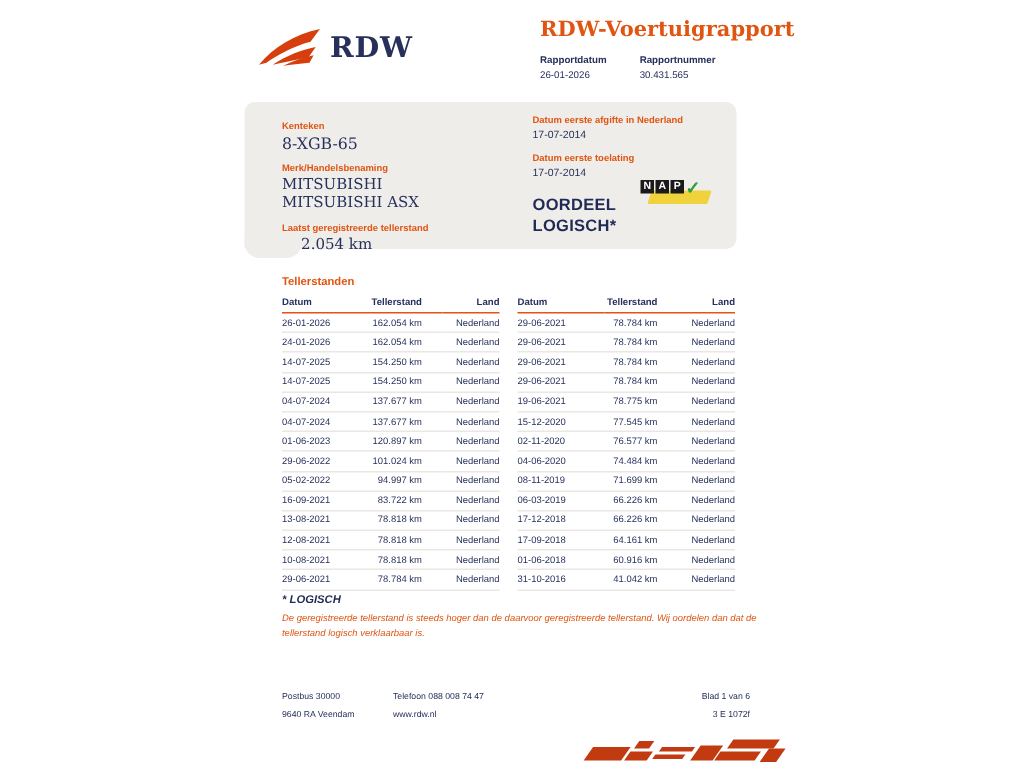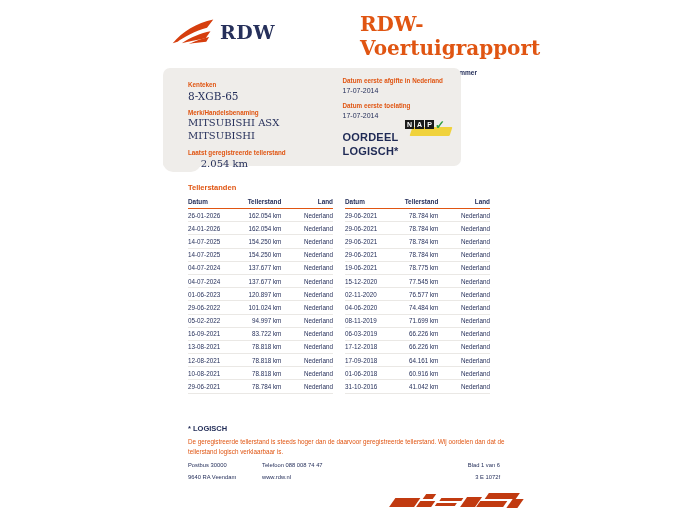--- a/index.html
+++ b/index.html
@@ -5,27 +5,27 @@
   * { margin:0; padding:0; box-sizing:border-box; }
   html,body { background:#fff; }
   .page {
     position:relative; width:685px; height:514px; background:#ffffff;
     font-family:"Liberation Sans", sans-serif; color:#26305B; overflow:hidden;padding-left:14px;
   }
   
   .logo { position:absolute; left:172px; top:18px; display:flex; align-items:center; gap:6px; }
   .logo-text { font-family:"DejaVu Serif", serif; font-weight:bold; font-size:19px; color:#26305B; letter-spacing:0.5px; }
   .title-block { position:absolute; left:360px; top:12px; width:220px; }
-  .report-title { font-family:"DejaVu Serif", serif; font-weight:bold; font-size:20px; color:#E05512; }
+  .report-title { font-family:"DejaVu Serif", serif; font-weight:bold; font-size:14px; color:#E05512; }
   .report-meta { display:flex; gap:22px; margin-top:9px; }
   .meta-col .meta-label { font-size:6.5px; font-weight:bold; color:#26305B; }
   .meta-col .meta-value { font-size:6.5px; color:#26305B; margin-top:3px; }
   
   .panel {
-    position:absolute; left:163px; top:68px; width:298px; height:98px;
+    position:absolute; left:163px; top:68px; width:328px; height:98px;
     background:#EFEDEA; border-radius:7px 7px 7px 2px;
     display:flex;
   }
   .panel::after {
     content:""; position:absolute; left:0; bottom:-6px; width:38px; height:14px;
     background:#EFEDEA; border-radius:0 0 10px 10px;
   }
   .panel-left { width:192px; padding:13px 0 0 25px; }
   .panel-right { width:128px; padding:9px 0 0 0; position:relative; }
   .field-label { font-size:6.3px; font-weight:bold; color:#E05512; margin-top:0; }
@@ -45,21 +45,21 @@
   .tables-section { position:absolute; left:188px; top:183px; width:302px; }
   .tables-title { font-size:7.5px; font-weight:bold; color:#E05512; margin-bottom:4px; }
   .tables-wrap { display:flex; gap:12px; }
   table { border-collapse:collapse; width:145px; table-layout:fixed; }
   th { font-size:6.4px; font-weight:bold; color:#26305B; text-align:left; padding:2px 0 3px 0; border-bottom:1.5px solid #E05512; }
   th.col-tellerstand, td.cell-tellerstand { text-align:right; padding-right:14px; }
   th.col-land, td.cell-land { text-align:right; }
   td { font-size:6.3px; color:#26305B; padding:2.6px 0; border-bottom:1px solid #EAE8E5; }
   col.c-datum { width:40%; } col.c-tellerstand { width:34%; } col.c-land { width:26%; }
   
-  .footnote { position:absolute; left:188px; top:424px; width:330px; }
+  .footnote { position:absolute; left:188px; top:395px; width:330px;font-style:italic; }
   .footnote-title { font-size:7.5px; font-weight:bold; color:#1F2A55; }
   .footnote-text { font-size:6.3px; color:#E05512; line-height:1.6; margin-top:4px; }
   
   .footer { position:absolute; left:188px; top:462px; width:312px; display:flex; font-size:5.8px; color:#26305B; }
   .footer-col { display:flex; flex-direction:column; gap:6px; }
   .footer-address { width:74px; }
   .footer-contact { width:150px; }
   .footer-page { width:88px; text-align:right; }
   
   .stripes { position:absolute; left:373px; top:490px; }
@@ -90,22 +90,22 @@
         <div class="meta-value">30.431.565</div>
       </div>
     </div>
   </div>
 
   <div class="panel">
     <div class="panel-left">
       <div class="field-label">Kenteken</div>
       <div class="field-value kenteken-value">8-XGB-65</div>
       <div class="field-label mt7">Merk/Handelsbenaming</div>
+      <div class="field-value">MITSUBISHI</div>
       <div class="field-value" style="margin-top:1px">MITSUBISHI ASX</div>
-      <div class="field-value">MITSUBISHI</div>
       <div class="field-label mt8">Laatst geregistreerde tellerstand</div>
       <div class="field-value">162.054 km</div>
     </div>
     <div class="panel-right">
       <div class="field-label">Datum eerste afgifte in Nederland</div>
       <div class="date-value">17-07-2014</div>
       <div class="field-label mt8">Datum eerste toelating</div>
       <div class="date-value">17-07-2014</div>
       <div class="oordeel">
         <div>OORDEEL</div>

